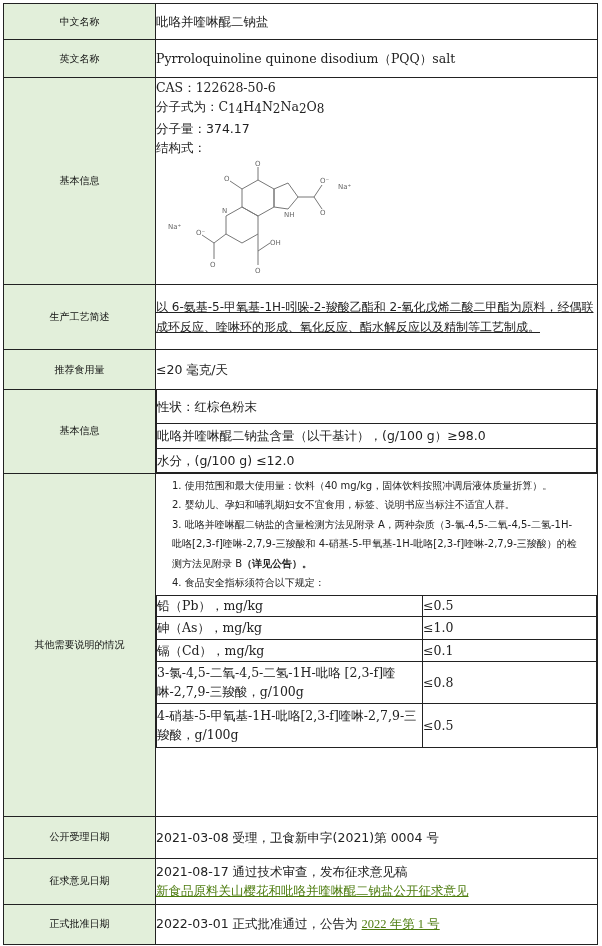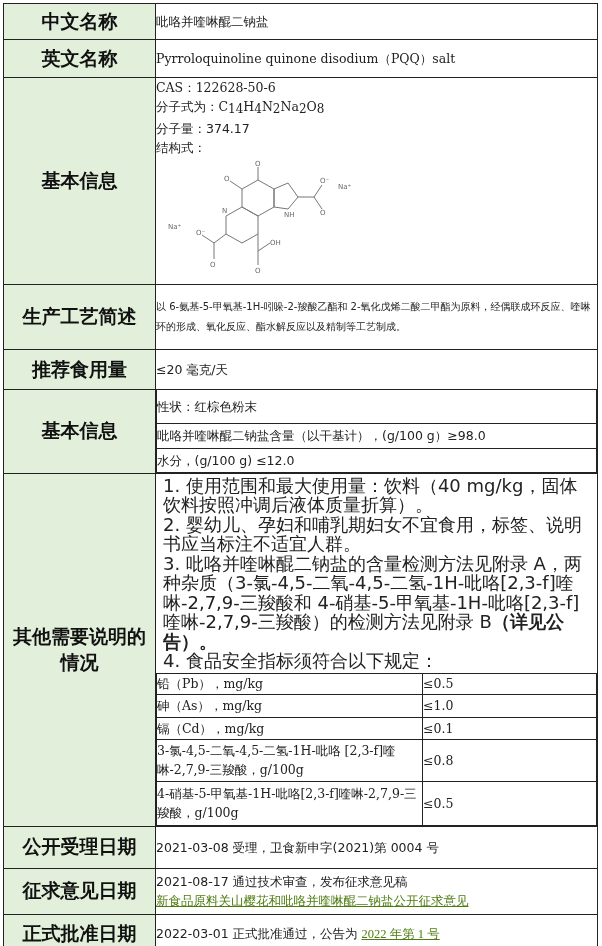--- a/index.html
+++ b/index.html
@@ -1,22 +1,22 @@
 <!DOCTYPE html>
 <html><head>
 <meta charset="utf-8">
 <style>
   html, body { margin:0; padding:0; background:#ffffff; }
   body { width:602px; height:946px; position:relative; overflow:hidden;
          font-family:"DejaVu Serif", "Liberation Serif", serif; color:#222; }
   table.main { position:absolute; left:3px; top:3px; width:595px; border-collapse:collapse;
                table-layout:fixed; font-size:12.5px; }
   table.main td { border:1.3px solid #222; vertical-align:middle; padding:0; }
-  td.hd { background:#e2efda; width:151px; text-align:center; font-weight:bold;
-          font-family:"DejaVu Sans", "Liberation Sans", sans-serif; font-size:19px; color:#111; }
+  td.hd { background:#e2efda; width:151px; text-align:center; font-weight:normal;
+          font-family:"DejaVu Sans", "Liberation Sans", sans-serif; font-size:10px; color:#111; }
   td.val { padding:2px 7px; line-height:19px; }
   .sub-table { width:100%; border-collapse:collapse; table-layout:fixed; }
   .sub-table td { border:none; border-top:1.3px solid #222; padding:2px 7px; line-height:19px; }
   .sub-table tr:first-child td { border-top:none; }
   .sub-table td.c2 { border-left:1.3px solid #222; width:173px; }
   a.link { color:#4d7c0f; text-decoration:underline;font-family:Liberation Serif, serif; }
   .boldtxt { font-weight:bold; }
   .formula sub { font-size:12px; vertical-align:-2px; }
   .struct { display:block; margin:2px 0 0 6px; }
   .mol { font-family:"DejaVu Sans", "Liberation Sans", sans-serif; }
@@ -77,21 +77,21 @@
           <text x="93" y="114">O</text>
           <text x="34" y="76">O⁻</text>
           <text x="48" y="108">O</text>
           <text x="6" y="70">Na⁺</text>
         </g>
       </svg>
     </td>
   </tr>
   <tr style="height:65px">
     <td class="hd">生产工艺简述</td>
-    <td class="val mol" style="font-size:10px; line-height:20px;">以 6-氨基-5-甲氧基-1H-吲哚-2-羧酸乙酯和 2-氧化戊烯二酸二甲酯为原料，经偶联成环反应、喹啉环的形成、氧化反应、酯水解反应以及精制等工艺制成。</td>
+    <td class="val mol" style="font-size:12px; line-height:20px;text-decoration:underline;">以 6-氨基-5-甲氧基-1H-吲哚-2-羧酸乙酯和 2-氧化戊烯二酸二甲酯为原料，经偶联成环反应、喹啉环的形成、氧化反应、酯水解反应以及精制等工艺制成。</td>
   </tr>
   <tr style="height:40px">
     <td class="hd">推荐食用量</td>
     <td class="val mol">≤20 毫克/天</td>
   </tr>
   <tr style="height:83px">
     <td class="hd">基本信息</td>
     <td style="padding:0;">
       <table class="sub-table">
         <tbody>
@@ -104,21 +104,21 @@
         <tr style="height:24px">
                 <td class="mol">水分，(g/100 g)  ≤12.0</td>
               </tr>
       </tbody>
           </table>
     </td>
   </tr>
   <tr style="height:343px">
     <td class="hd">其他需要说明的情况</td>
     <td style="padding:0; vertical-align:top;">
-      <div class="mol" style="padding:2px 7px; line-height:19.5px; font-size:18px;">
+      <div class="mol" style="padding:2px 16px; line-height:19.5px; font-size:10px;">
         <div>1. 使用范围和最大使用量：饮料（40 mg/kg，固体饮料按照冲调后液体质量折算）。</div>
         <div>2. 婴幼儿、孕妇和哺乳期妇女不宜食用，标签、说明书应当标注不适宜人群。</div>
         <div><span>3. 吡咯并喹啉醌二钠盐的含量检测方法见附录 A，两种杂质（3-氯-4,5-二氧-4,5-二氢-1H-吡咯[2,3-f]喹啉-2,7,9-三羧酸和 4-硝基-5-甲氧基-1H-吡咯[2,3-f]喹啉-2,7,9-三羧酸）的检测方法见附录 B</span><span class="boldtxt">（详见公告）。</span></div>
         <div>4. 食品安全指标须符合以下规定：</div>
       </div>
       <table class="sub-table" style="border-top:1.3px solid #222;padding-left:40px;">
         <tbody>
               <tr style="height:21px">
                 <td>铅（Pb），mg/kg</td>
                 <td class="c2">≤0.5</td>

